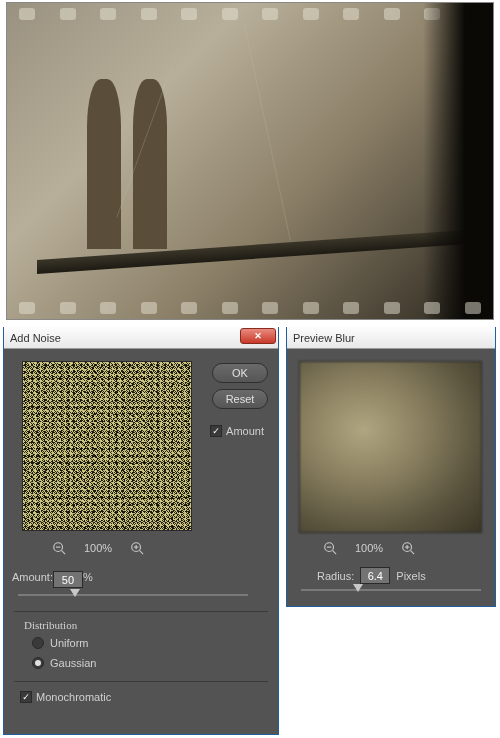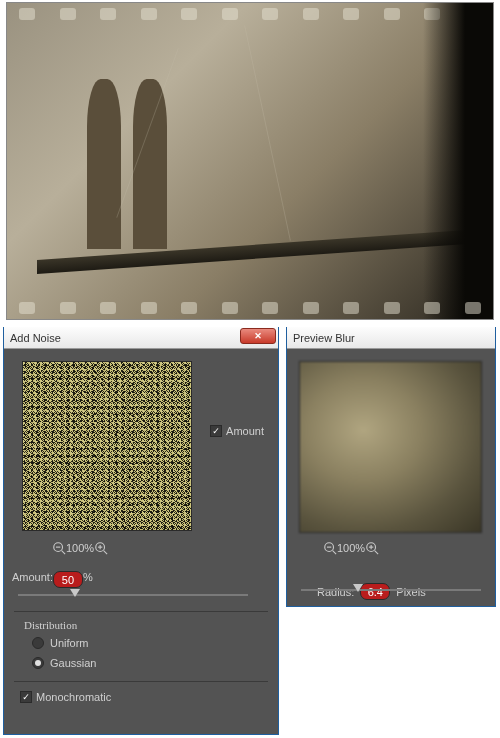--- a/index.html
+++ b/index.html
@@ -31,27 +31,27 @@
     radial-gradient(circle at 70% 80%, #15140c 1px, transparent 1px),
     radial-gradient(circle at 90% 10%, #c8c078 1px, transparent 1px),
     repeating-conic-gradient(#2a2818 0deg 1deg, #bab070 1deg 2deg, #15140c 2deg 3deg, #c8c078 3deg 4deg);
   background-size: 6px 6px, 7px 7px, 5px 5px, 8px 8px, 6px 6px, 4px 4px;
 }
 .pill-btn { width: 56px; height: 20px; background: linear-gradient(#6a6a6a, #565656); border: 1px solid #2f2f2f; border-radius: 10px; color: #e0e0e0; display: flex; align-items: center; justify-content: center; margin-bottom: 6px; cursor: pointer; }
 .btn-stack { position: absolute; right: 10px; top: 36px; }
 .chk-row { display: flex; align-items: center; gap: 4px; }
 .chk { width: 12px; height: 12px; border: 1px solid #2a2a2a; background: #3a3a3a; display: flex; align-items: center; justify-content: center; font-size: 9px; color: #fff; }
 .preview-chk { position: absolute; right: 14px; top: 98px; }
-.zoom-row { position: absolute; display: flex; align-items: center; color: #d0d0d0; }
+.zoom-row { position: absolute; display: flex; align-items: center; gap: 18px; color: #d0d0d0; }
 .add-noise .zoom-row { left: 48px; top: 214px; }
 .zoom-icon { width: 14px; height: 14px; display: flex; align-items: center; justify-content: center; }
 .zoom-icon svg { width: 14px; height: 14px; }
 .amount-row { position: absolute; left: 8px; top: 244px; display: flex; align-items: flex-start; }
 .num-input { width: 30px; height: 17px; background: #3c3c3c; border: 1px solid #2a2a2a; color: #fff; text-align: center; font-size: 11px; }
-.num-input.sel { background: #b91c1c; border-radius: 7px; }
+.num-input.sel { background: #737373; }
 .slider { position: absolute; left: 14px; height: 2px; background: #7a7a7a; }
 .slider .thumb { position: absolute; top: -5px; width: 0; height: 0; border-left: 5px solid transparent; border-right: 5px solid transparent; border-top: 8px solid #c8c8c8; }
 .add-noise .slider { top: 267px; width: 230px; }
 .add-noise .slider .thumb { left: 52px; }
 .hr { position: absolute; left: 10px; right: 10px; height: 1px; background: #3a3a3a; }
 .add-noise .hr1 { top: 284px; }
 .dist-label { position: absolute; left: 20px; top: 292px; font-family: Liberation Serif, serif; }
 .radio-row { position: absolute; left: 28px; display: flex; align-items: center; gap: 6px; }
 .radio { width: 12px; height: 12px; border: 1px solid #2a2a2a; border-radius: 50%; background: #3a3a3a; display: flex; align-items: center; justify-content: center; }
 .radio.sel::after { content: ""; width: 6px; height: 6px; border-radius: 50%; background: #e0e0e0; }
@@ -59,21 +59,21 @@
 .r2 { top: 330px; }
 .add-noise .hr2 { top: 354px; }
 .mono-row { position: absolute; left: 16px; top: 364px; }
 
 .gblur { left: 286px; top: 327px; width: 210px; height: 280px; }
 .blur-preview { left: 12px; top: 34px; width: 183px; height: 172px; 
   background: radial-gradient(ellipse at 35% 40%, #b0a580 0%, #8a8060 35%, #5a543e 70%, #3a3626 100%);
   filter: blur(1px);
 }
 .gblur .zoom-row { left: 36px; top: 214px; }
-.radius-row { position: absolute; left: 30px; top: 256px; display: flex; align-items: center; gap: 6px; }
+.radius-row { position: absolute; left: 30px; top: 240px; display: flex; align-items: center; gap: 6px; }
 .gblur .slider { top: 262px; left: 14px; width: 180px; }
 .gblur .slider .thumb { left: 52px; }
 </style>
 </head>
 <body>
 
 <div class="hero">
   <div class="sprockets top">
     <span></span>
       <span></span>
@@ -110,20 +110,24 @@
 </div>
 
 <div class="dialog add-noise">
   <div class="titlebar">
     <span>Add Noise</span>
     <div class="close-btn">
       <span>✕</span>
     </div>
   </div>
   <div class="preview-box noise-preview"></div>
+  <div class="btn-stack">
+    <div class="pill-btn">OK</div>
+    <div class="pill-btn">Reset</div>
+  </div>
   <div class="chk-row preview-chk">
     <div class="chk">✓</div>
     <span>Amount</span>
   </div>
   <div class="zoom-row">
     <span class="zoom-icon">
       <svg viewBox="0 0 16 16">
           <circle cx="7" cy="7" r="5" fill="none" stroke="#c8c8c8" stroke-width="1.3"></circle>
           <line x1="11" y1="11" x2="15" y2="15" stroke="#c8c8c8" stroke-width="1.3"></line>
           <line x1="4.5" y1="7" x2="9.5" y2="7" stroke="#c8c8c8" stroke-width="1.3"></line>

